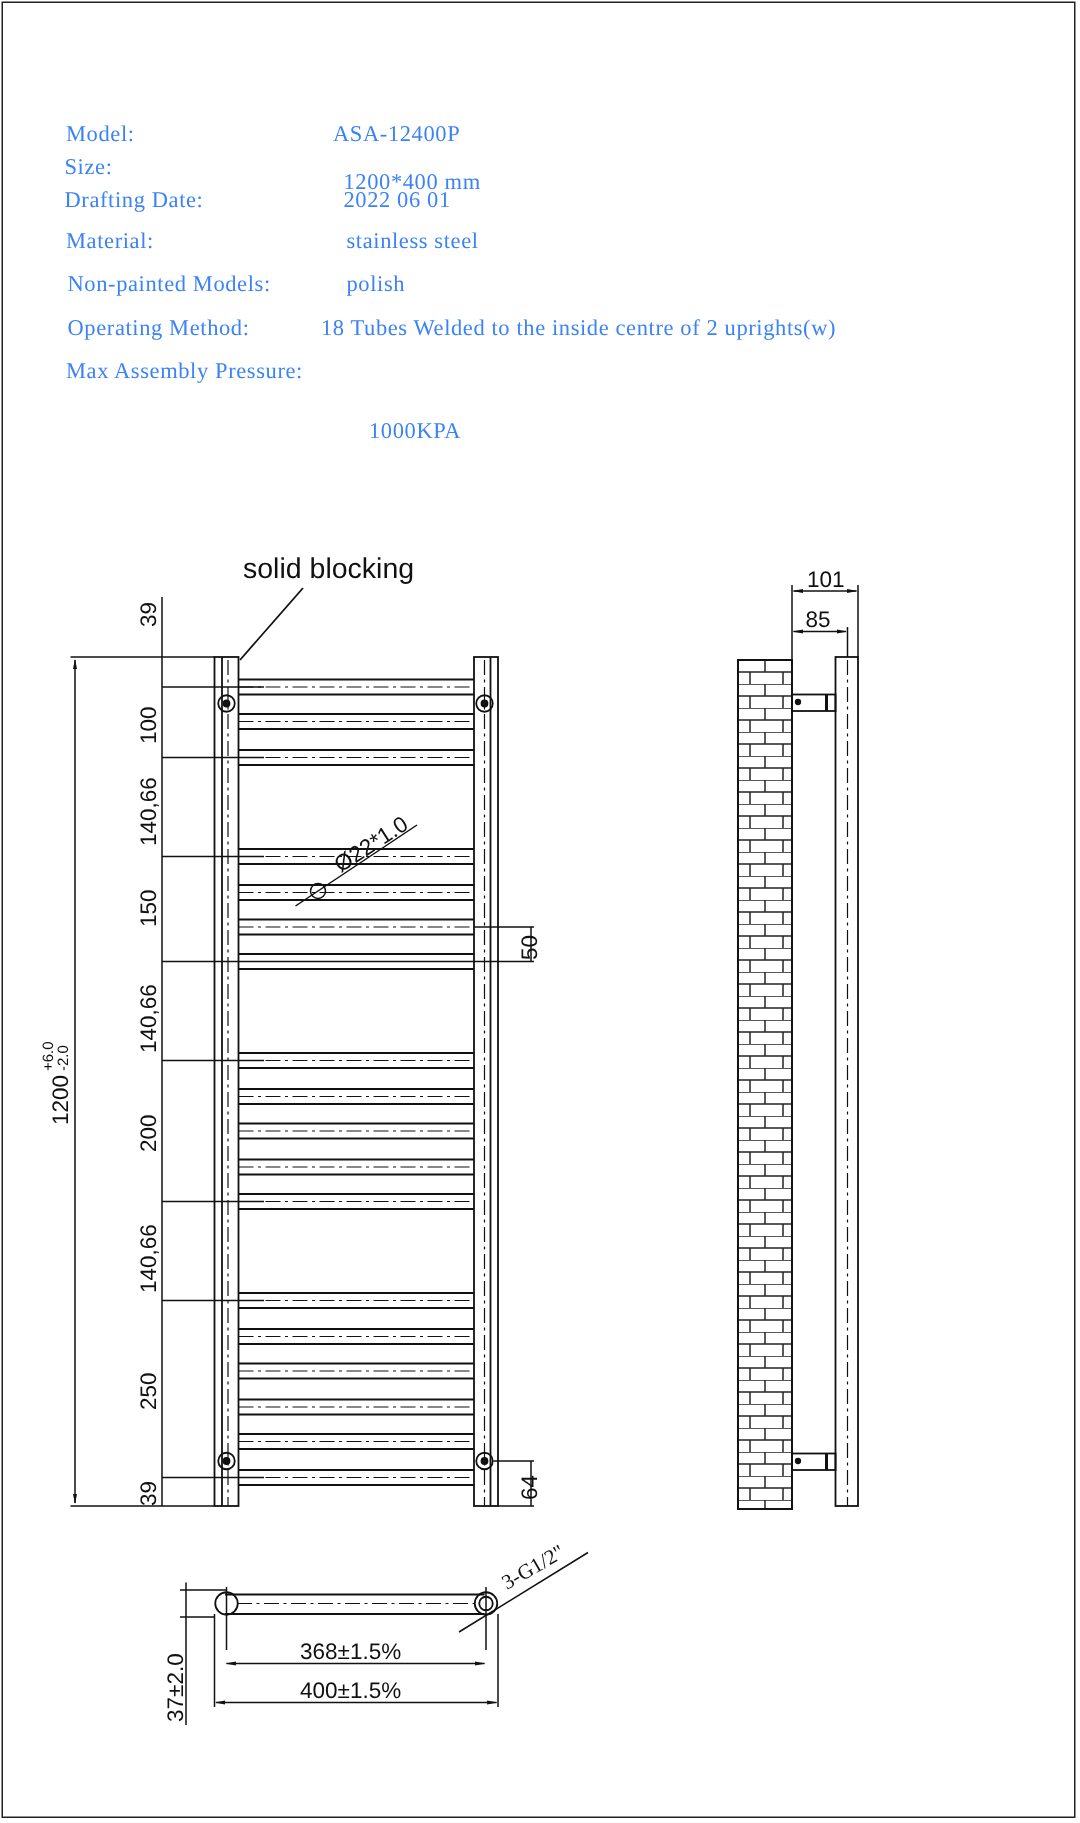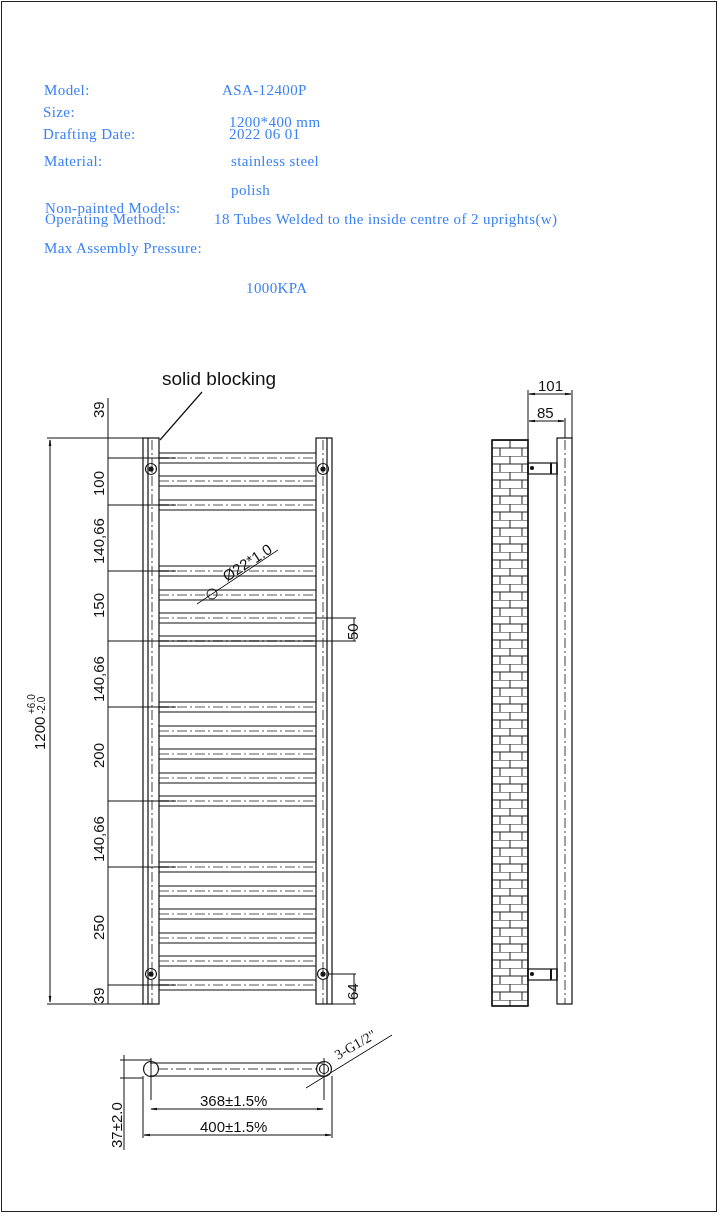--- a/index.html
+++ b/index.html
@@ -19,21 +19,21 @@
 
 <div>
   <div class="spec" style="left:44px;top:82px;">Model:</div>
   <div class="spec" style="left:222px;top:82px;">ASA-12400P</div>
   <div class="spec" style="left:43px;top:104px;">Size:</div>
   <div class="spec" style="left:229px;top:104px;margin-top:10px;">1200*400 mm</div>
   <div class="spec" style="left:43px;top:126px;">Drafting Date:</div>
   <div class="spec" style="left:229px;top:126px;text-align:right;">2022 06 01</div>
   <div class="spec" style="left:44px;top:153px;">Material:</div>
   <div class="spec" style="left:231px;top:153px;">stainless steel</div>
-  <div class="spec" style="left:45px;top:200px;">Non-painted Models:</div>
+  <div class="spec" style="left:45px;top:182px;">Non-painted Models:</div>
   <div class="spec" style="left:231px;top:182px;">polish</div>
   <div class="spec" style="left:45px;top:211px;">Operating Method:</div>
   <div class="spec" style="left:214px;top:211px;">18 Tubes Welded to the inside centre of 2 uprights(w)</div>
   <div class="spec" style="left:44px;top:240px;">Max Assembly Pressure:</div>
   <div class="spec" style="left:246px;top:240px;margin-top:40px;">1000KPA</div>
 </div>
 
 <svg width="720" height="1215" viewBox="0 0 720 1215">
   <defs>
     <marker id="arr" viewBox="0 0 10 10" refX="9" refY="5" markerWidth="7" markerHeight="7" orient="auto-start-reverse">

